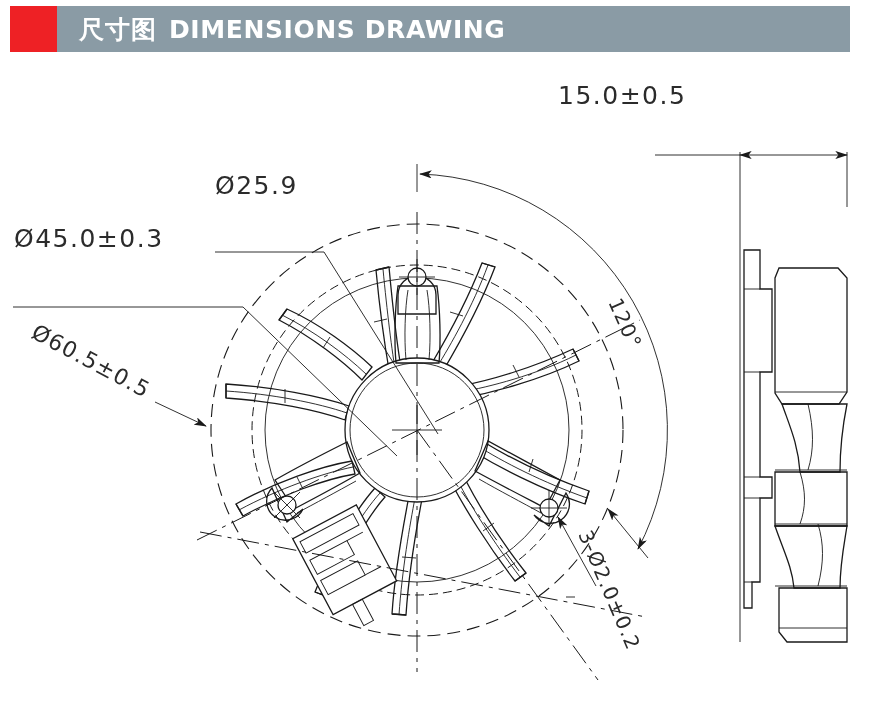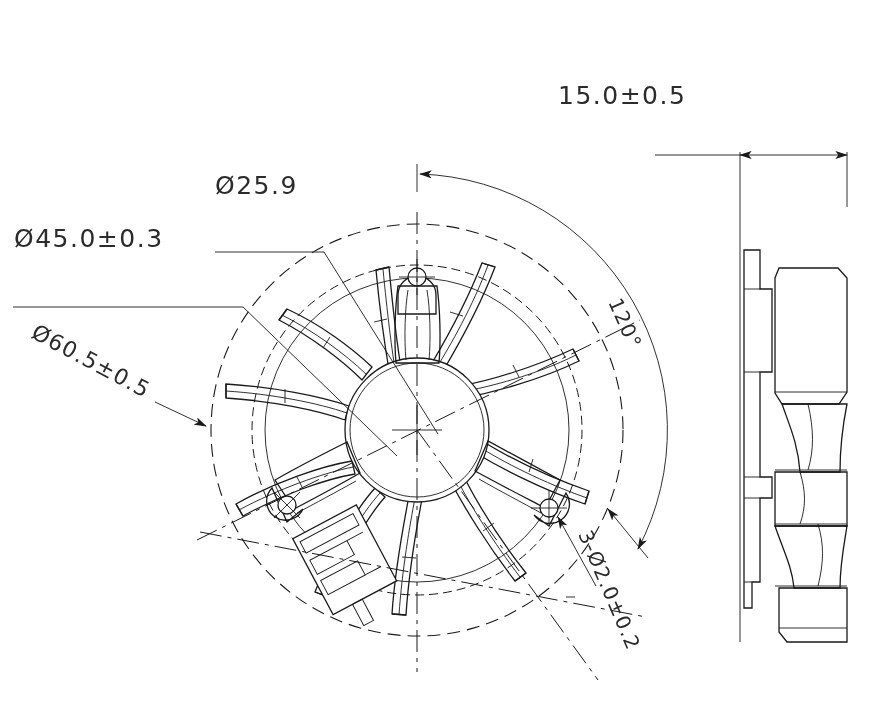--- a/index.html
+++ b/index.html
@@ -57,20 +57,28 @@
   .dimtxt-m{
     font-family:"DejaVu Sans", sans-serif;
     font-size:22px;fill:#2b2b2b;letter-spacing:1.2px;
   }
 </style>
 </head>
 <body>
 
 <div id="page">
 
+  <div class="header">
+    <div class="header-accent"></div>
+    <div class="header-bar">
+      <div class="header-title">
+        <span class="cn">尺寸图</span><span class="en">DIMENSIONS DRAWING</span>
+      </div>
+    </div>
+  </div>
 
   <div class="canvas">
   <svg width="888" height="651" viewBox="0 0 888 651" xmlns="http://www.w3.org/2000/svg">
 
     <defs>
       <marker id="ah" markerWidth="14" markerHeight="9" refX="13" refY="4.5" orient="auto">
         <path d="M0,0 L14,4.5 L0,9 L3.5,4.5 Z" fill="#1a1a1a"></path>
       </marker>
       <marker id="ahL" markerWidth="14" markerHeight="9" refX="1" refY="4.5" orient="auto">
         <path d="M14,0 L0,4.5 L14,9 L10.5,4.5 Z" fill="#1a1a1a"></path>

